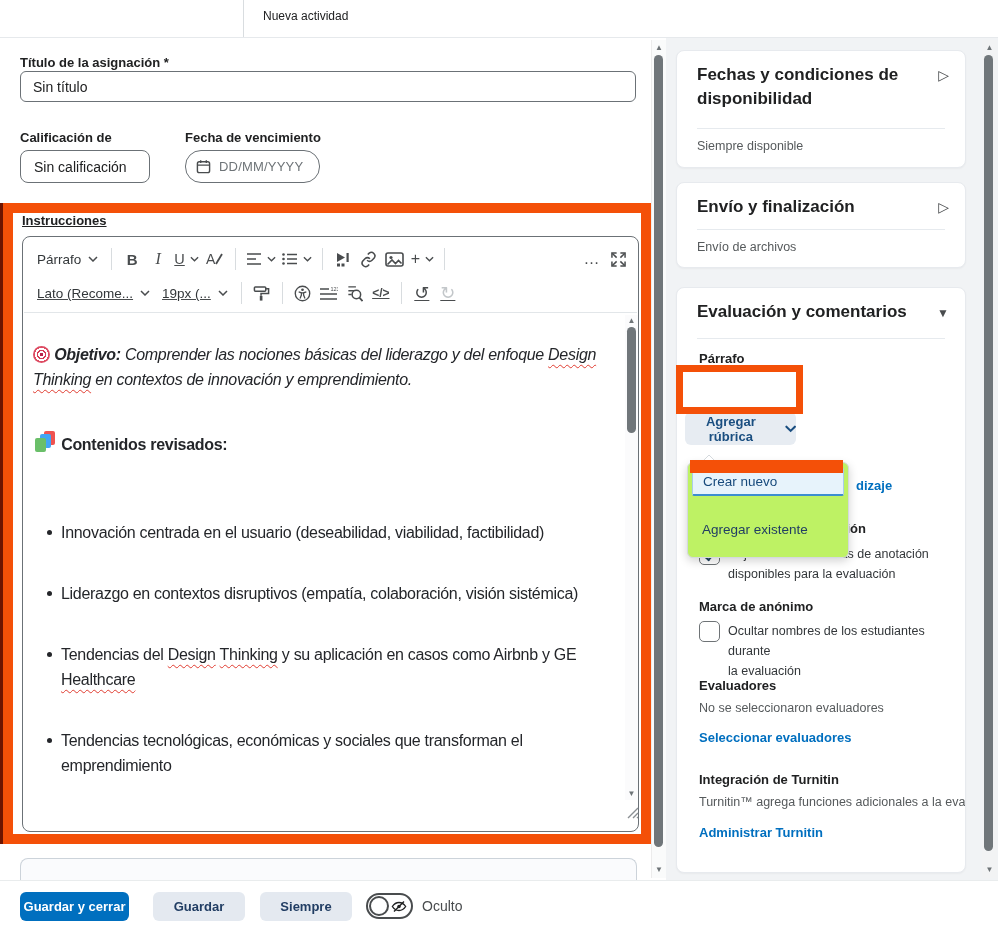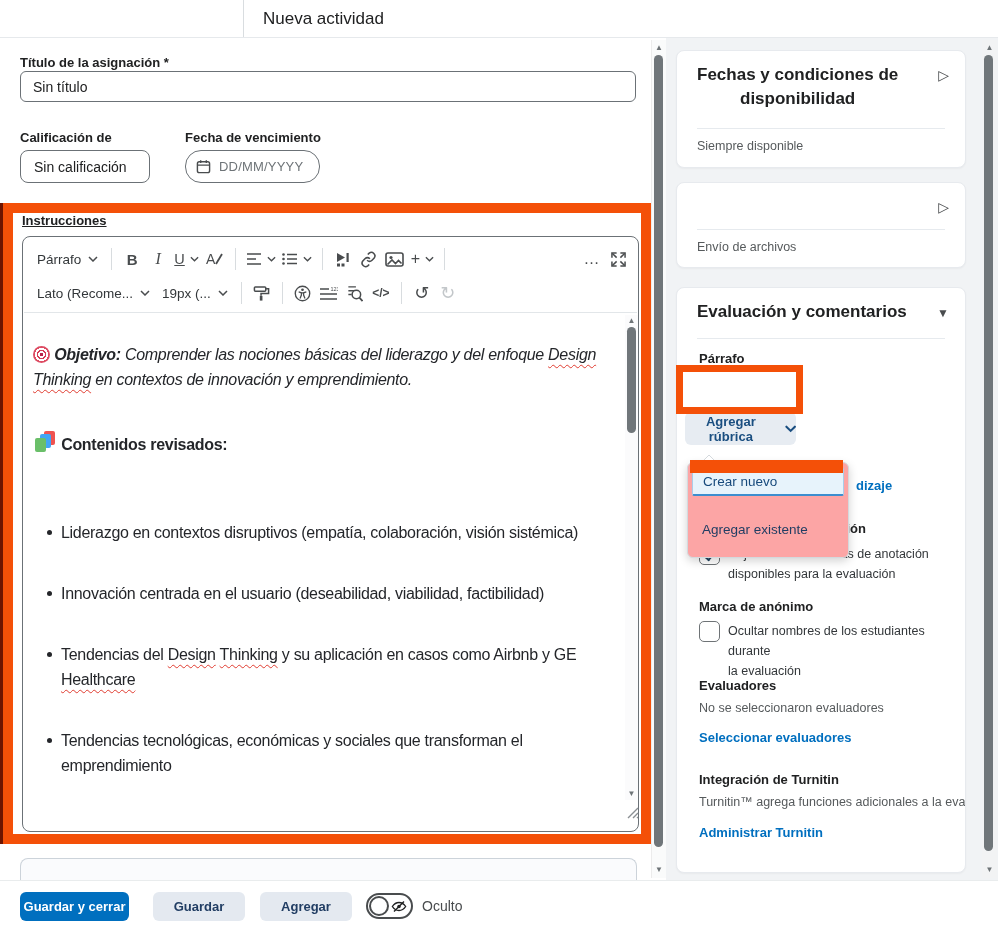--- a/index.html
+++ b/index.html
@@ -6,39 +6,39 @@
   html,body { background:#fff; }
   .page {
     position:relative; width:998px; height:925px; overflow:hidden;
     font-family:"Liberation Sans","DejaVu Sans",sans-serif; color:#202122; background:#fff;
   }
   
   .hdr { position:absolute; left:0; top:0; width:998px; height:38px; background:#fff; border-bottom:1px solid #e6e9ec; }
   .hdr-back { position:absolute; left:12px; top:8px; height:22px; display:flex; align-items:center; gap:7px; cursor:pointer; }
   .hdr-back span { font-size:13px; color:#202122; }
   .hdr-vsep { position:absolute; left:243px; top:0; width:1px; height:37px; background:#d9dde0; }
-  .hdr-title { position:absolute; left:263px; top:9px; font-size:17px; color:#202122; }
+  .hdr-title { position:absolute; left:263px; top:9px; font-size:12px; color:#202122; }
   
   .lbl { position:absolute; font-size:13px; font-weight:bold; color:#202122; }
   .inp { position:absolute; border:1px solid #6b7176; border-radius:6px; background:#fff; font-size:14px; color:#202122; padding:0 12px; font-family:inherit; }
   #title-input { left:20px; top:71px; width:616px; height:31px; }
   #grade-box  { left:20px; top:150px; width:130px; height:33px; border:1px solid #6b7176; border-radius:8px; display:flex; align-items:center; padding:0 13px; font-size:14px; background:#fff; position:absolute; cursor:pointer; }
   #date-box   { left:185px; top:150px; width:135px; height:33px; border:1px solid #6b7176; border-radius:16px; display:flex; align-items:center; gap:8px; padding:0 10px; background:#fff; position:absolute; cursor:text; }
   #date-box .ph { font-size:13px; color:#6e7478; letter-spacing:.2px; }
   
   .annot { position:absolute; border:10px solid #f45008; box-shadow:-4px 0 0 #6d1400; z-index:60; pointer-events:none; }
   #annot-instructions { left:3px; top:203px; width:648px; height:641px; }
   #annot-rubric { left:676px; top:365px; width:127px; height:49px; border-width:7px; box-shadow:none; z-index:80; }
   #annot-bar { position:absolute; left:690px; top:460px; width:153px; height:13px; background:#f45008; z-index:90; pointer-events:none; }
   
   #instr-label { left:22px; top:213px;text-decoration:underline; }
   .editor { position:absolute; left:22px; top:236px; width:617px; height:596px; border:1px solid #6b7176; border-radius:8px; background:#fff; }
   .tb-row { position:absolute; left:8px; display:flex; align-items:center; color:#494c4e; }
   #tb1 { top:4px; height:36px; width:600px; }
-  #tb2 { top:40px; height:32px; width:600px; }
+  #tb2 { top:40px; height:32px; width:600px;text-decoration:underline; }
   .tb-sep { width:1px; height:22px; background:#d8dcdf; margin:0 7px; }
   .tb-btn { display:flex; align-items:center; justify-content:center; min-width:26px; height:28px; padding:0 3px; border-radius:4px; cursor:pointer; color:#494c4e; }
   .tb-select { display:flex; align-items:center; gap:7px; padding:0 6px; height:28px; cursor:pointer; font-size:13.5px; color:#33373a; }
   .tb-b { font-weight:bold; font-size:15px; }
   .tb-i { font-style:italic; font-family:"Liberation Serif",serif; font-size:16px; }
   .tb-u { text-decoration:underline; font-size:14.5px; }
   .tb-sp { flex:1; }
   .tb-divider { position:absolute; left:1px; top:75px; width:613px; height:1px; background:#e2e6e9; }
   .dots { font-size:16px; letter-spacing:1px; }
   .ed-content { position:absolute; left:10px; top:80px; width:592px; height:483px; overflow:hidden; font-size:16px; line-height:25px; letter-spacing:-0.3px; color:#24262a; white-space:pre-line; cursor:text; }
@@ -74,33 +74,33 @@
   .toggle .knob { position:absolute; left:1px; top:1px; width:20px; height:20px; border:2px solid #494c4e; border-radius:50%; background:#fff; }
   .toggle .eye { position:absolute; right:4px; top:5px; }
   #visibility-label { position:absolute; left:422px; top:17px; font-size:14px; color:#494c4e; }
   
   #sb-left  { left:651px; top:40px; width:15px; height:838px; background:#fafbfb; border-left:1px solid #ececec; }
   #sb-right { left:982px; top:40px; width:15px; height:838px; background:#f2f3f4; }
   
   .sidebar { position:absolute; left:666px; top:38px; width:332px; height:842px; background:#f1f3f5; }
   .card { position:absolute; left:10px; width:290px; background:#fff; border:1px solid #e7eaee; border-radius:8px; box-shadow:0 1px 2px rgba(0,0,0,.04); overflow:hidden; }
   #card1 { top:12px; height:118px; } #card2 { top:144px; height:86px; } #card3 { top:249px; height:586px; }
-  .card-title { position:absolute; left:20px; top:12px; font-size:17px; font-weight:bold; color:#202122; line-height:24px; white-space:pre-line; cursor:pointer;text-align:center; }
+  .card-title { position:absolute; left:20px; top:12px; font-size:17px; font-weight:bold; color:#202122; line-height:24px; white-space:pre-line; cursor:pointer; }
   .card-caret { position:absolute; right:16px; top:16px; font-size:14px; color:#494c4e; }
   .card-div { position:absolute; left:20px; right:20px; height:1px; background:#e6eaee; }
   .card-sum { position:absolute; left:20px; font-size:12.5px; color:#565a5c; }
   .sb-lbl { position:absolute; left:22px; font-size:13px; font-weight:bold; color:#202122; }
   .sb-txt { position:absolute; left:22px; font-size:12.5px; color:#565a5c; white-space:nowrap; }
   .sb-link { position:absolute; left:22px; font-size:13px; font-weight:bold; color:#006fbf; cursor:pointer; white-space:nowrap; }
   .chk { position:absolute; left:22px; width:21px; height:21px; border:1px solid #6e7376; border-radius:5px; background:#fff; cursor:pointer; }
   .chk.checked::after { content:""; position:absolute; left:5px; top:2px; width:7px; height:11px; border:solid #22445f; border-width:0 2.5px 2.5px 0; transform:rotate(40deg); }
   .chk-lbl { position:absolute; left:51px; font-size:12.5px; color:#33373a; line-height:20px; white-space:pre-line; }
   #add-rubric-btn { position:absolute; left:8px; top:124px; width:111px; height:33px; background:#e7ecf2; border:none; border-radius:6px; display:flex; align-items:center; justify-content:center; gap:8px; font-family:inherit; font-size:13px; font-weight:bold; color:#1a4e80; cursor:pointer; }
   
-  .popup { position:absolute; left:10px; top:174px; width:162px; height:96px; background:#fca5a5; border:1px solid #d4d9dd; border-radius:6px; box-shadow:0 3px 10px rgba(0,0,0,.18); z-index:75; }
+  .popup { position:absolute; left:10px; top:174px; width:162px; height:96px; background:#bef264; border:1px solid #d4d9dd; border-radius:6px; box-shadow:0 3px 10px rgba(0,0,0,.18); z-index:75; }
   .popup-caret { position:absolute; left:22px; top:166px; z-index:76; }
   .menu-item { position:absolute; left:4px; width:152px; height:28px; display:flex; align-items:center; padding-left:10px; font-size:13.5px; cursor:pointer; }
   #mi-create { top:5px; background:#e7f3fb; border:1px solid #a9cde9; border-bottom:2px solid #3c8ecf; border-radius:2px; color:#174a7c; }
   #mi-existing { top:52px; color:#213d63; }
   #hidden-link { position:absolute; left:179px; top:190px; font-size:13px; font-weight:bold; color:#006fbf; z-index:65; }
   svg { display:block; }
 </style>
 </head>
 <body>
 
@@ -260,22 +260,22 @@
       <div class="tb-btn" style="font-size:18px">↺</div>
       <div class="tb-btn" style="font-size:18px;color:#c3c7ca">↻</div>
     </div>
     <div class="tb-divider"></div>
 
     <div class="ed-content">
       <p><span class="emoji em-target"></span><span class="r-bi"> Objetivo: </span><span class="r-i">Comprender las nociones básicas del liderazgo y del enfoque </span><span class="r-isq">Design</span><span class="r-i">
 </span><span class="r-isq">Thinking</span><span class="r-i"> en contextos de innovación y emprendimiento.</span></p>
       <p class="m-top"><span class="emoji em-books"></span><span class="r-b"> Contenidos revisados:</span></p>
       <ul>
+        <li><span class="r-p">Innovación centrada en el usuario (deseabilidad, viabilidad, factibilidad)</span></li>
         <li><span class="r-p">Liderazgo en contextos disruptivos (empatía, colaboración, visión sistémica)</span></li>
-        <li><span class="r-p">Innovación centrada en el usuario (deseabilidad, viabilidad, factibilidad)</span></li>
         <li><span class="r-p">Tendencias del </span><span class="r-sq">Design</span><span class="r-p"> </span><span class="r-sq">Thinking</span><span class="r-p"> y su aplicación en casos como Airbnb y GE
 </span><span class="r-sq">Healthcare</span></li>
         <li><span class="r-p">Tendencias tecnológicas, económicas y sociales que transforman el
 emprendimiento</span></li>
         
       </ul>
       
       
       
       
@@ -308,20 +308,21 @@
 
     <div class="card" id="card1">
       <div class="card-title">Fechas y condiciones de
 disponibilidad</div>
       <div class="card-caret">▷</div>
       <div class="card-div" style="top:77px"></div>
       <div class="card-sum" style="top:88px">Siempre disponible</div>
     </div>
 
     <div class="card" id="card2">
+      <div class="card-title">Envío y finalización</div>
       <div class="card-caret">▷</div>
       <div class="card-div" style="top:46px"></div>
       <div class="card-sum" style="top:57px">Envío de archivos</div>
     </div>
 
     <div class="card" id="card3">
       <div class="card-title">Evaluación y comentarios</div>
       <div class="card-caret" style="font-size:12px;top:18px">▼</div>
       <div class="card-div" style="top:50px"></div>
 
@@ -369,21 +370,21 @@
 
   <div class="sb" id="sb-right">
     <div class="arr" style="top:3px">▲</div>
     <div class="thumb" style="top:15px;height:796px"></div>
     <div class="arr" style="bottom:3px">▼</div>
   </div>
 
   <div class="footer">
     <button class="btn btn-primary">Guardar y cerrar</button>
     <button class="btn btn-subtle" id="btn-save">Guardar</button>
-    <button class="btn btn-subtle" id="btn-cancel">Agregar</button>
+    <button class="btn btn-subtle" id="btn-cancel">Siempre</button>
     <div class="toggle">
       <div class="knob"></div>
       <svg class="eye" width="16" height="13" viewBox="0 0 24 18">
           <path d="M2 9s4-6 10-6 10 6 10 6-4 6-10 6S2 9 2 9z" fill="none" stroke="#202122" stroke-width="2"></path>
           <circle cx="12" cy="9" r="2.6" fill="#202122"></circle>
           <path d="M4.5 16.5L19.5 1.5" stroke="#202122" stroke-width="2"></path>
         </svg>
     </div>
     <div id="visibility-label">Oculto</div>
   </div>

